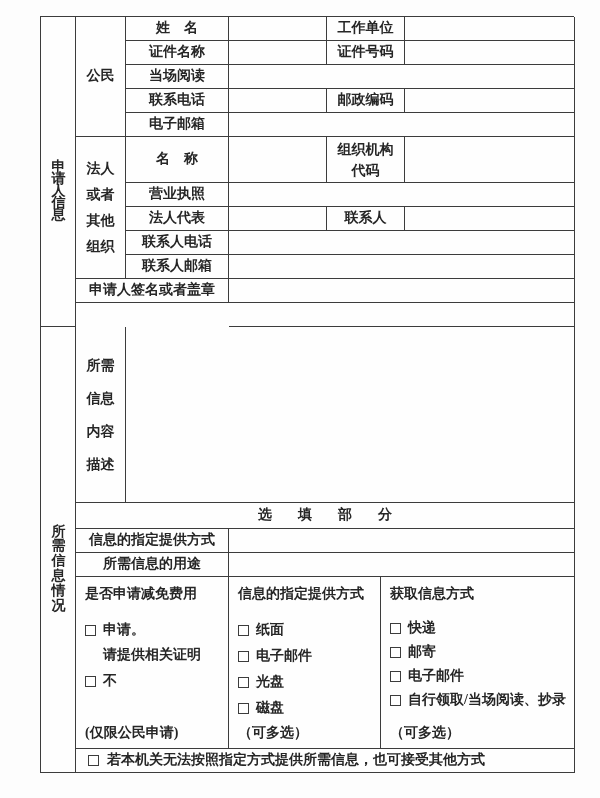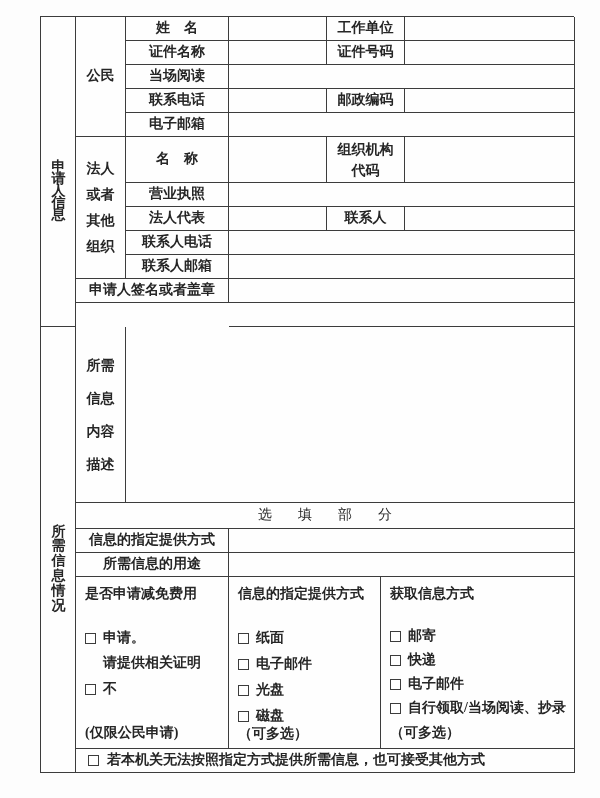--- a/index.html
+++ b/index.html
@@ -31,26 +31,26 @@
   }
   .vertcell { }
   .vert {
     writing-mode:vertical-lr; text-orientation:upright;
     letter-spacing:12px; padding-top:12px;
   }
   .vert.wide { letter-spacing:15px; padding-top:15px; }
   .wrap2 { display:inline-block; width:30px; line-height:26px; text-align:center; }
   .wrap2.desc { line-height:33px; }
   .wrap4 { display:inline-block; width:58px; line-height:21px; text-align:center; }
-  .hdr { font-weight:normal; letter-spacing:6px; padding-left:6px; }
+  .hdr { font-weight:bold; letter-spacing:6px; padding-left:6px; }
   .opts {
     flex-direction:column; align-items:stretch; justify-content:flex-start;
     text-align:left; padding:8px 4px 6px 9px;
   }
-  .opt-title { margin-bottom:18px; line-height:18px; }
+  .opt-title { margin-bottom:10px; line-height:18px; }
   .cb-row { display:flex; align-items:center; gap:7px; margin-top:8px; line-height:18px; }
   .opts.tight .cb-row { margin-top:6px; }
   .cb-box { width:11px; height:11px; border:1px solid #3c3c3c; background:#fff; flex:none; }
   .cb-note { padding-left:18px; margin-top:7px; line-height:18px; }
   .foot { margin-top:auto; line-height:18px; }
   .flat { justify-content:flex-start; text-align:left; padding-left:12px; gap:8px; }
 </style>
 </head>
 <body>
 
@@ -165,25 +165,25 @@
           <span class="cb-box"></span>
           <span>磁盘</span>
         </div>
         <div class="foot">（可多选）</div>
       </div>
 
       <div class="c opts tight" style="grid-area:5/5/6/6">
         <div class="opt-title">获取信息方式</div>
         <div class="cb-row">
           <span class="cb-box"></span>
+          <span>快递</span>
+        </div>
+        <div class="cb-row">
+          <span class="cb-box"></span>
           <span>邮寄</span>
-        </div>
-        <div class="cb-row">
-          <span class="cb-box"></span>
-          <span>快递</span>
         </div>
         <div class="cb-row">
           <span class="cb-box"></span>
           <span>电子邮件</span>
         </div>
         <div class="cb-row">
           <span class="cb-box"></span>
           <span>自行领取/当场阅读、抄录</span>
         </div>
         <div class="foot">（可多选）</div>

